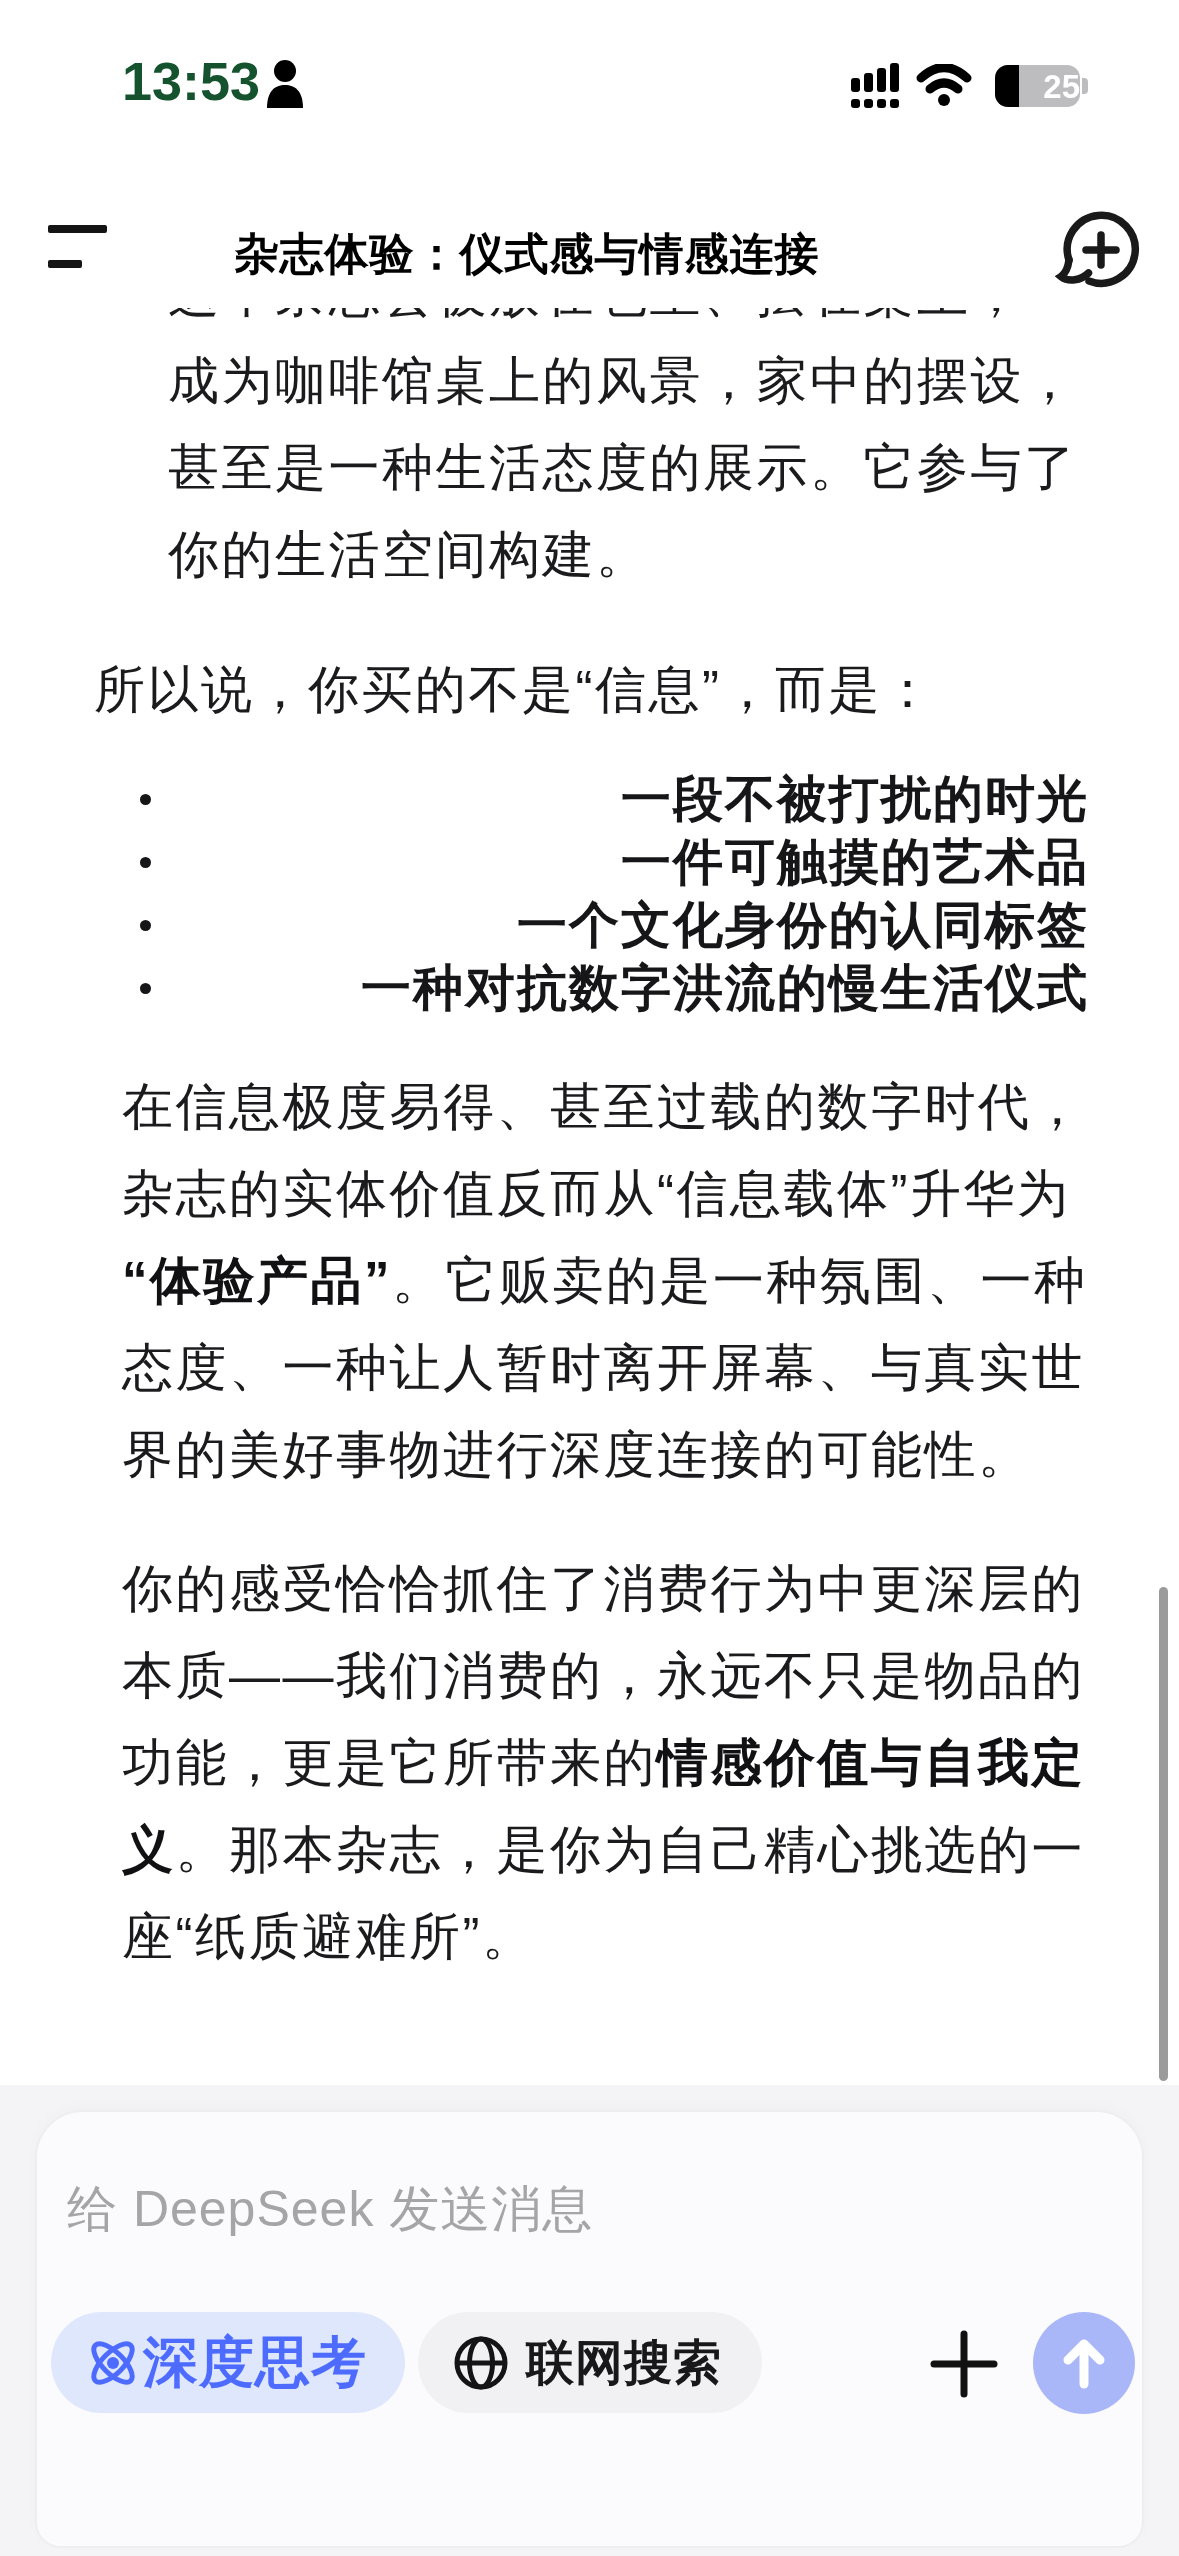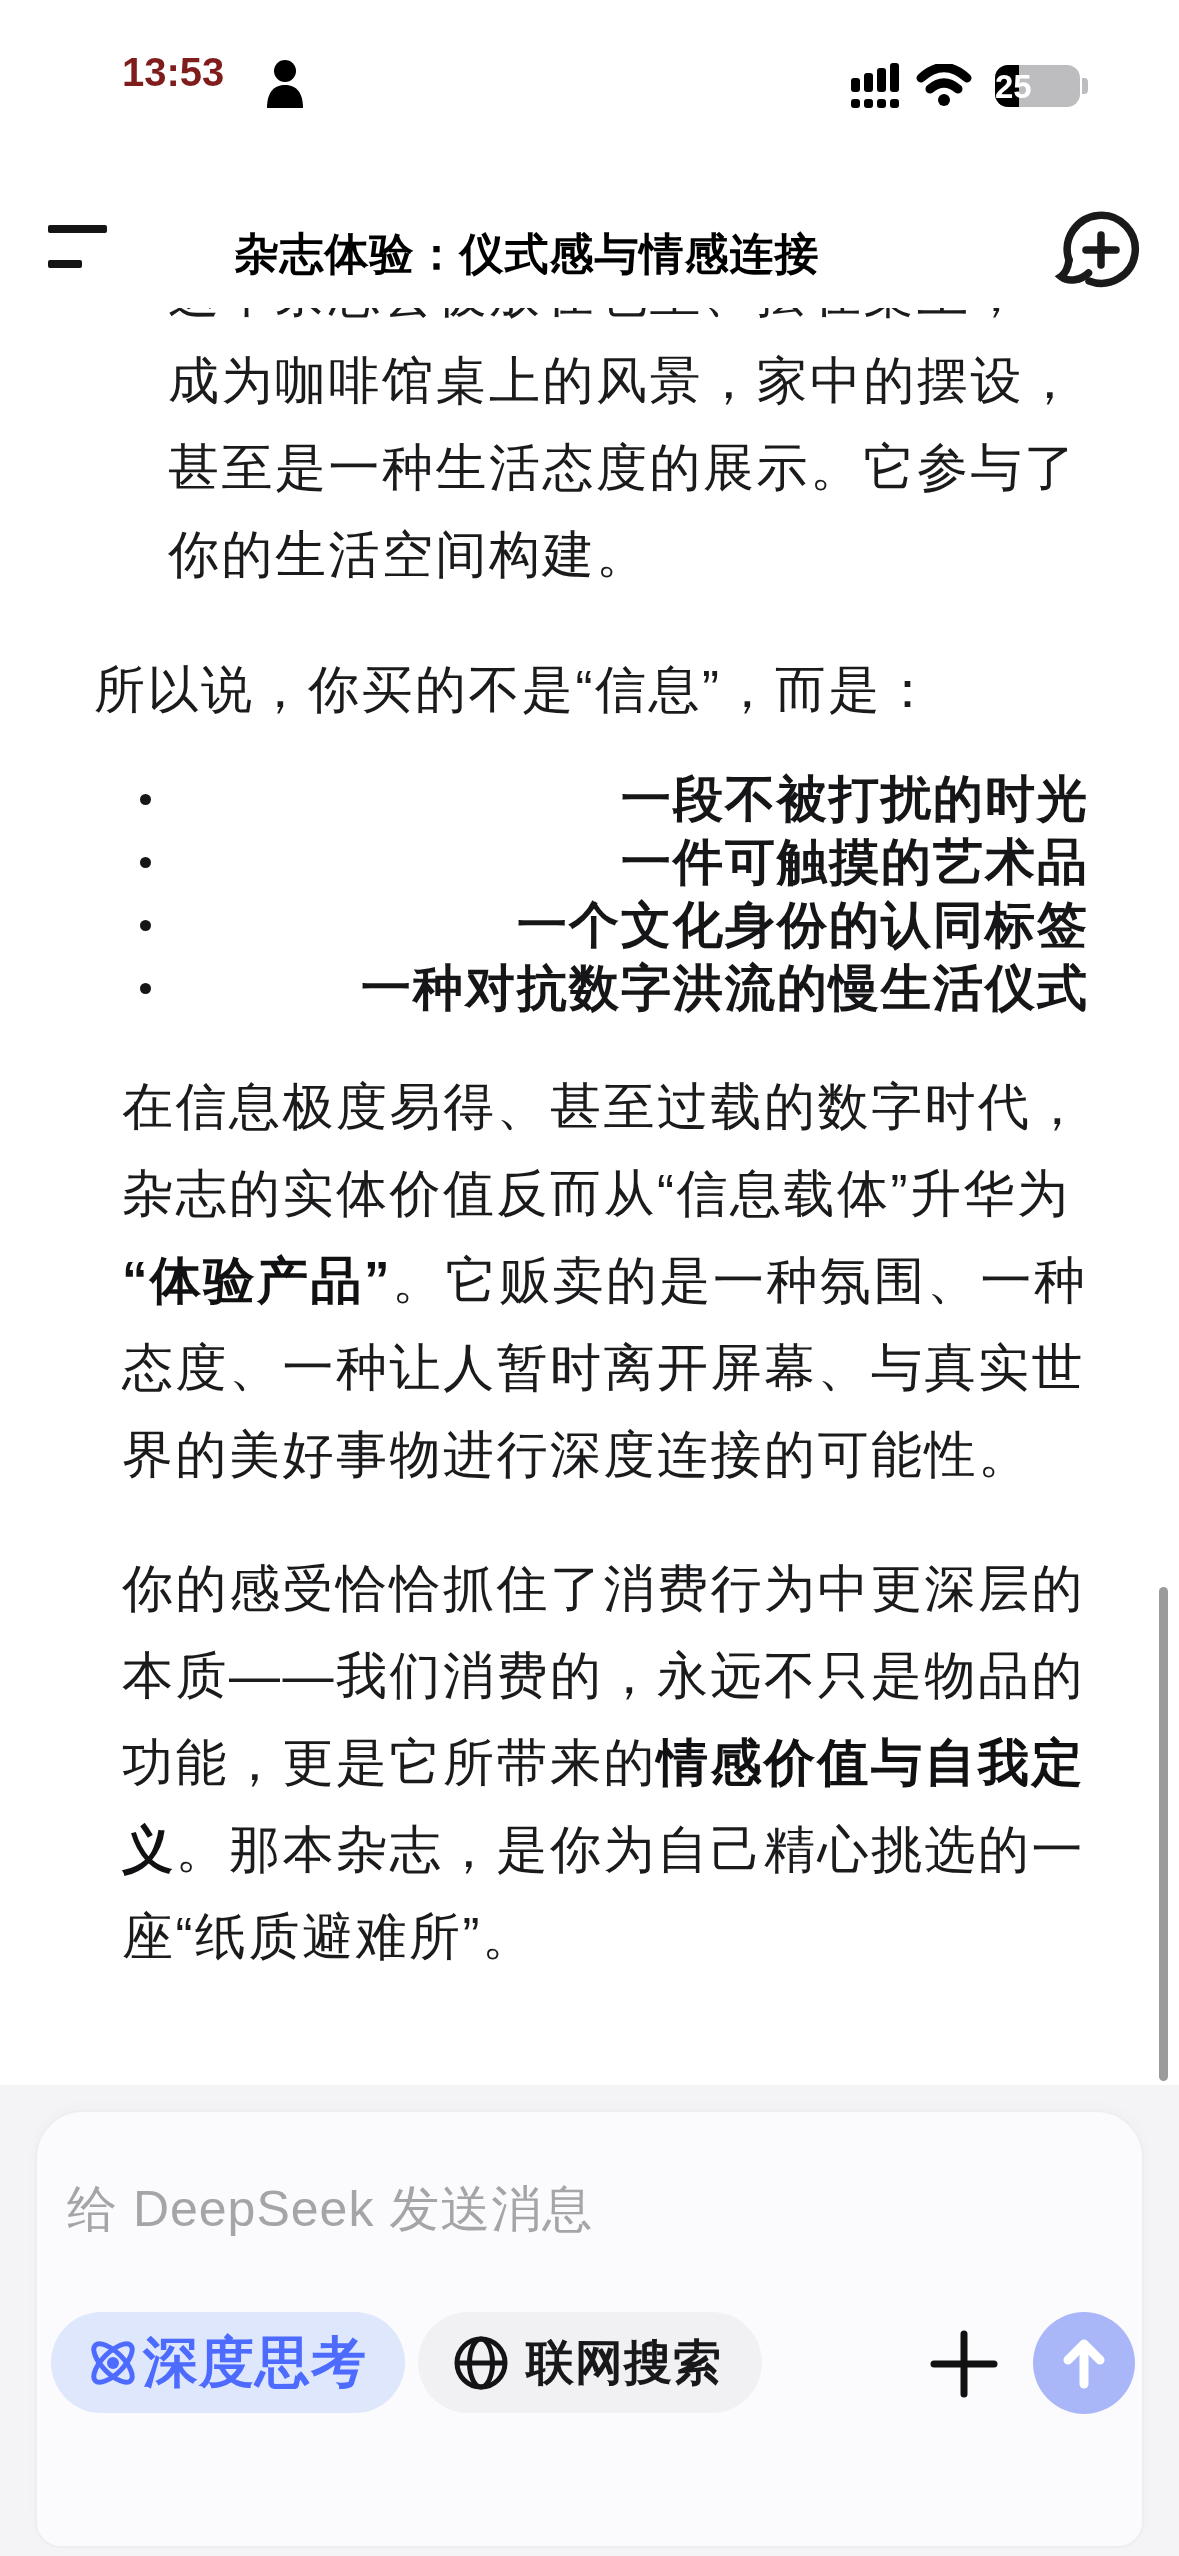--- a/index.html
+++ b/index.html
@@ -9,33 +9,33 @@
     font-family:"Liberation Sans","DejaVu Sans",sans-serif;
     color:#1b1b1d;
   }
   
   .header{
     position:absolute;top:0;left:0;width:1179px;height:308px;
     background:#ffffff;z-index:10;
   }
   .time{
     position:absolute;left:122px;top:50px;
-    font-size:40px;font-weight:700;color:#7f1d1d;letter-spacing:0;
+    font-size:54px;font-weight:700;color:#14532d;letter-spacing:0;
   }
   .person-ic{position:absolute;left:265px;top:60px;}
   .signal-ic{position:absolute;left:851px;top:62px;}
   .wifi-ic{position:absolute;left:916px;top:64px;}
   .battery{
     position:absolute;left:995px;top:65px;width:85px;height:42px;
     border-radius:13px;background:#bdbdbf;overflow:hidden;
   }
   .battery .fill{position:absolute;left:0;top:0;width:24px;height:42px;background:#000;}
   .battery .pct{
     position:absolute;left:0;top:0;width:85px;height:42px;line-height:44px;
-    text-align:left;font-size:33px;font-weight:700;color:#fff;
+    text-align:right;font-size:33px;font-weight:700;color:#fff;
   }
   .battery-nub{
     position:absolute;left:1082px;top:78px;width:6px;height:16px;
     background:#bdbdbf;border-radius:0 4px 4px 0;
   }
   .menu-btn{position:absolute;left:48px;top:210px;width:70px;height:70px;cursor:pointer;}
   .menu-btn .l1{position:absolute;left:0;top:15px;width:59px;height:8px;background:#141414;border-radius:2px;}
   .menu-btn .l2{position:absolute;left:0;top:50px;width:34px;height:8px;background:#141414;border-radius:2px;}
   .nav-title{
     position:absolute;left:0;top:225px;width:1054px;text-align:center;

